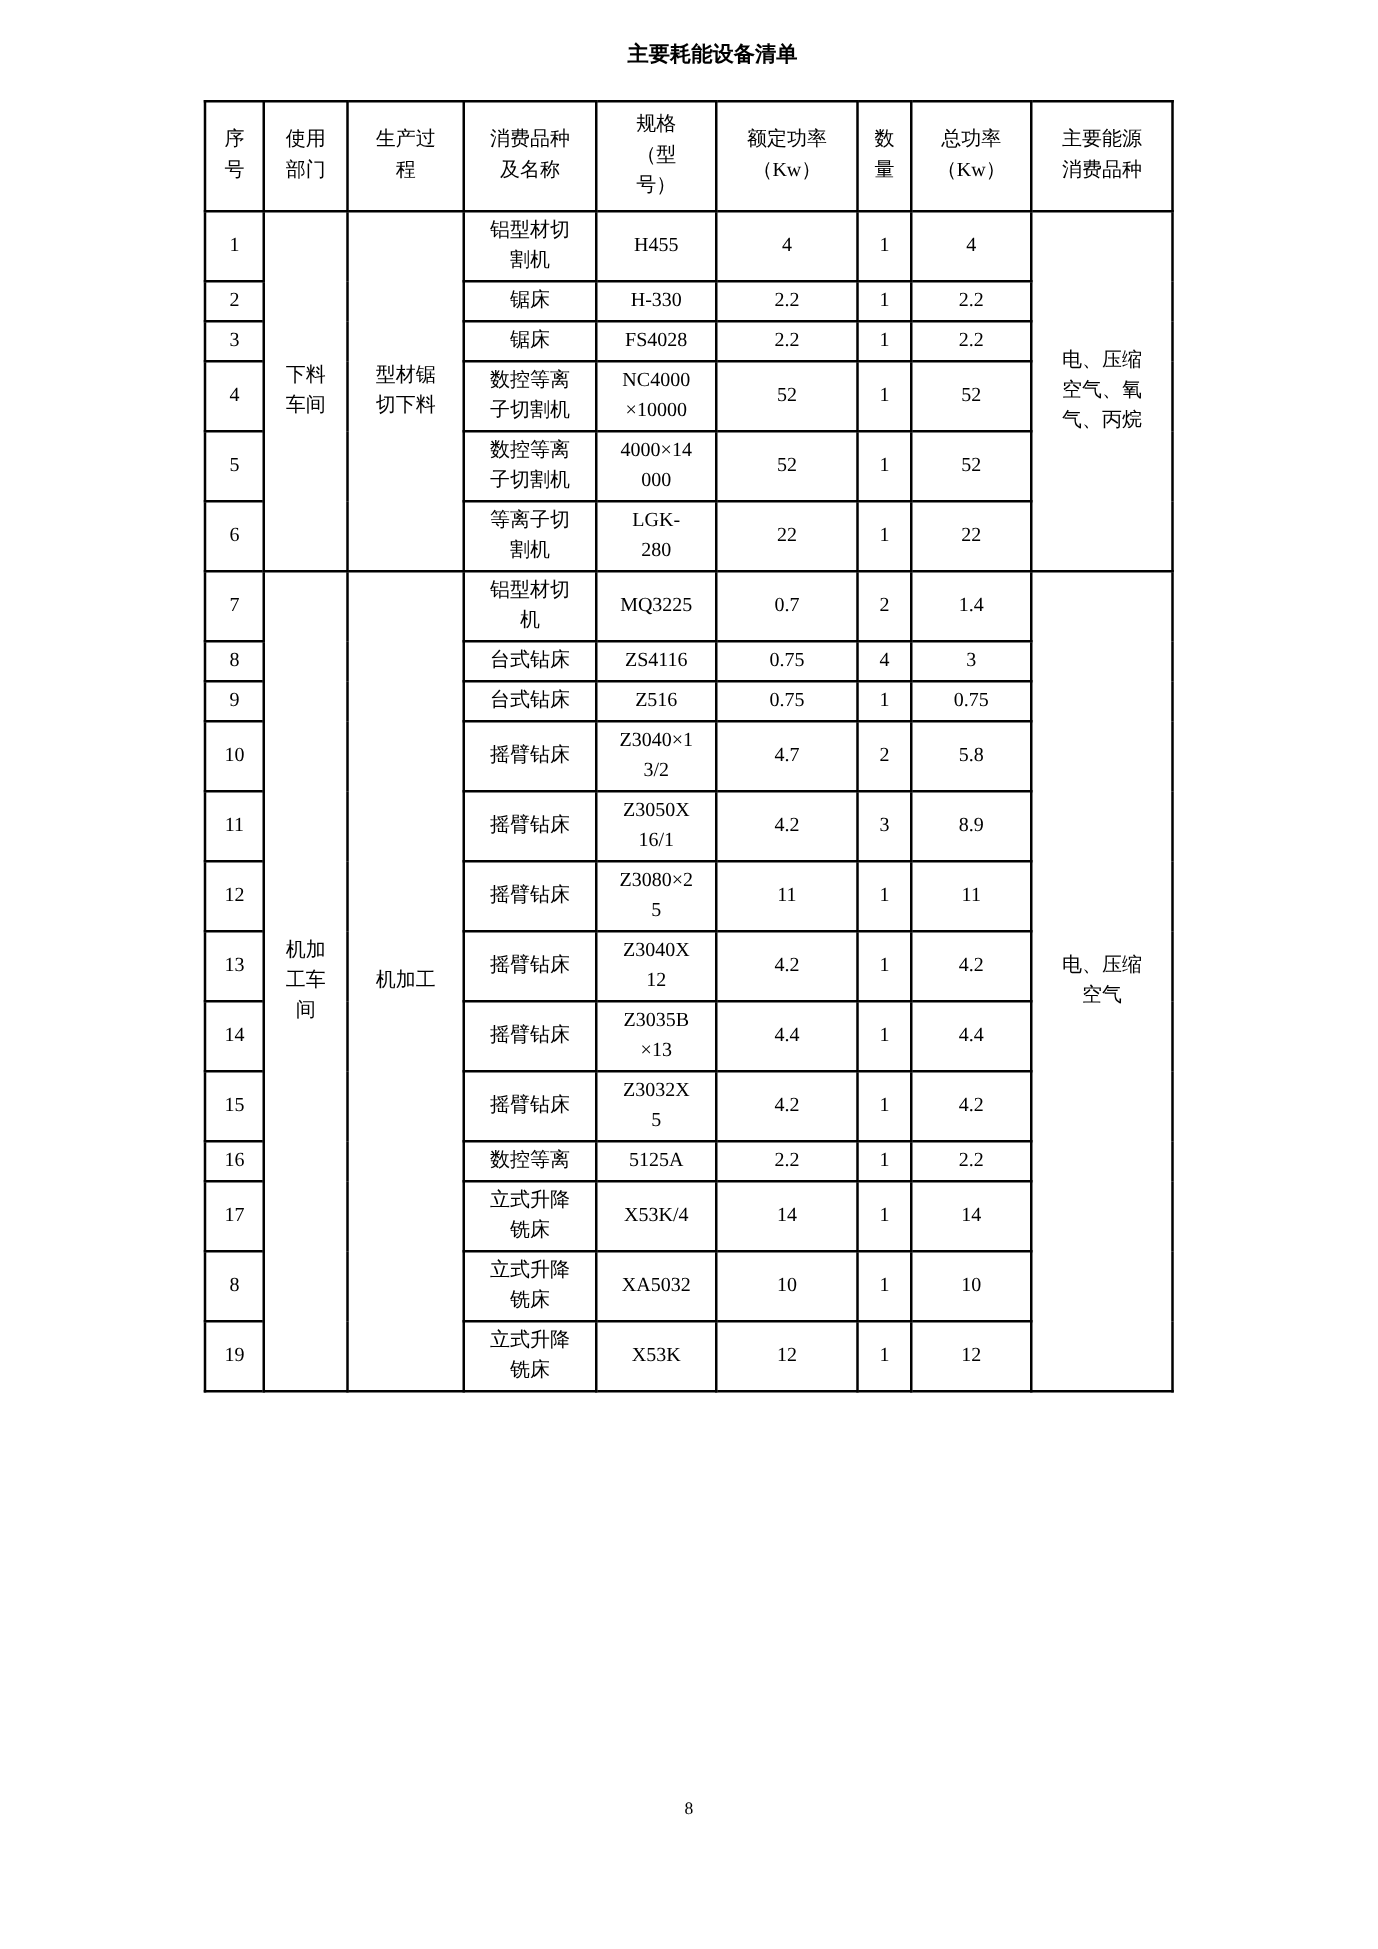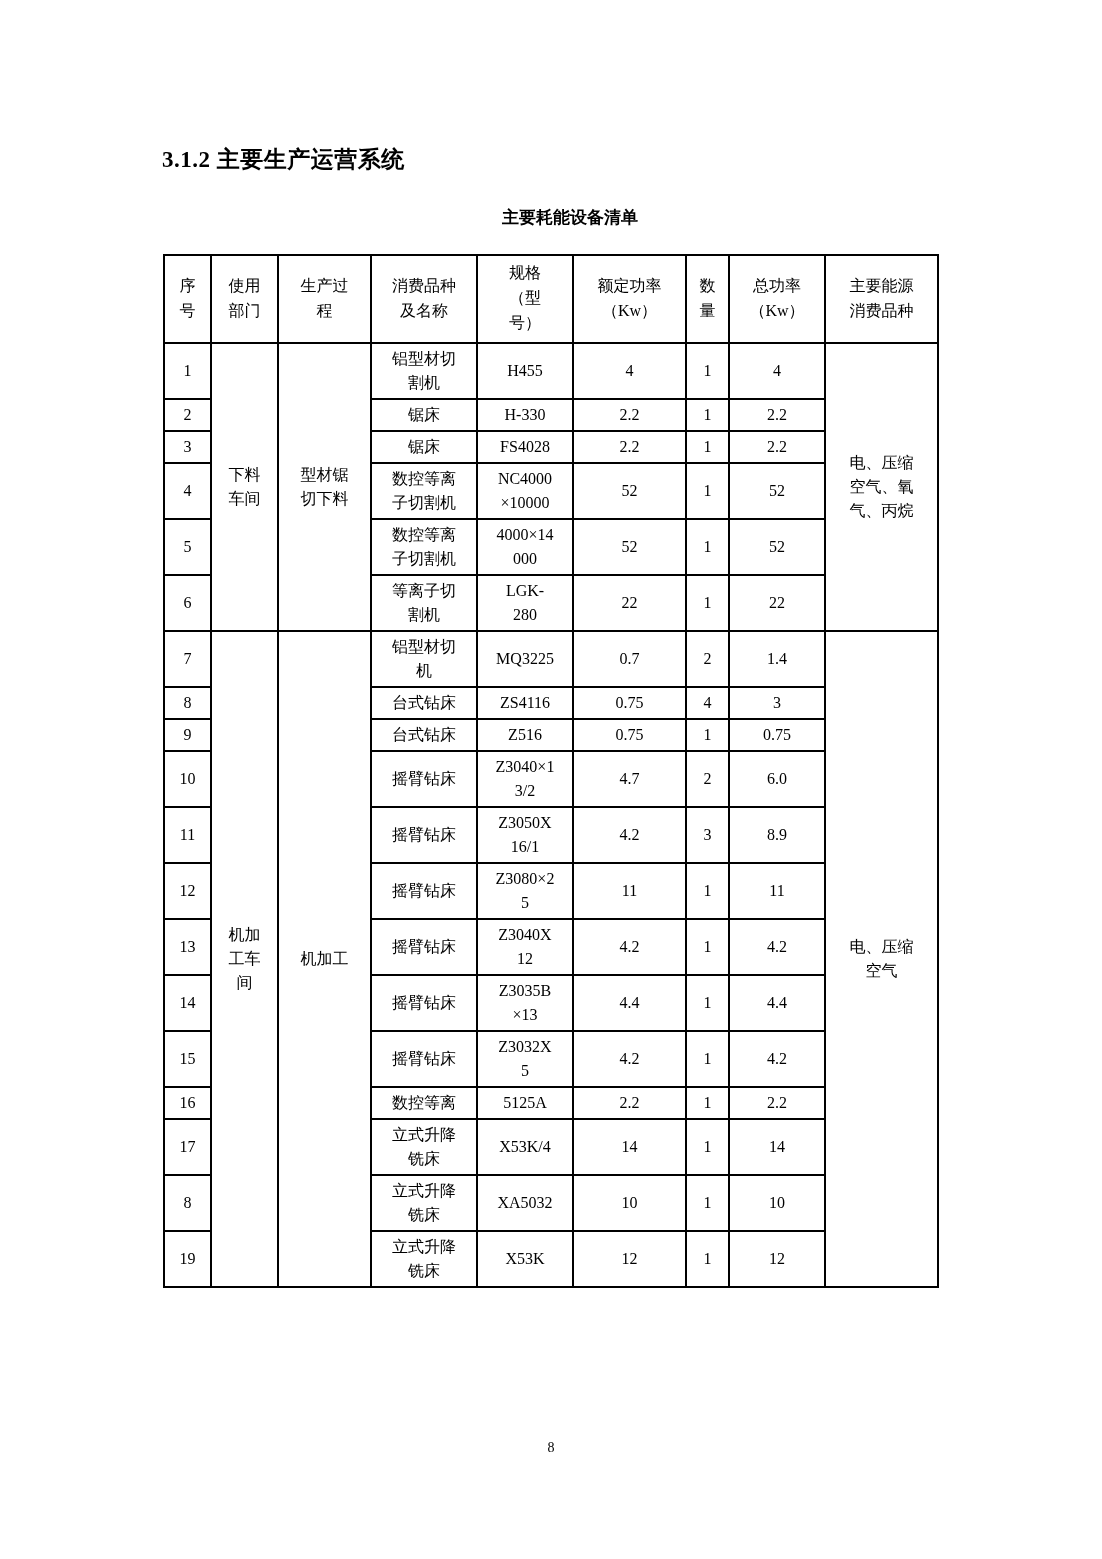--- a/index.html
+++ b/index.html
@@ -69,21 +69,20 @@
     width: 100%;
     text-align: center;
     font-size: 14px;
   }
 </style>
 </head>
 <body>
 
 <div class="page">
 
-  <h1 class="section-title">3.1.2 主要生产运营系统</h1>
 
 
   <div class="table-caption">主要耗能设备清单</div>
 
   <table class="equip">
     <colgroup>
       <col class="c-no">
         <col class="c-dept">
         <col class="c-proc">
         <col class="c-name">
@@ -210,21 +209,21 @@
         <td>1</td>
         <td>0.75</td>
       </tr>
       <tr>
         <td>10</td>
         <td>摇臂钻床</td>
         <td>Z3040×1
 3/2</td>
         <td>4.7</td>
         <td>2</td>
-        <td>6.0</td>
+        <td>5.8</td>
       </tr>
       <tr>
         <td>11</td>
         <td>摇臂钻床</td>
         <td>Z3050X
 16/1</td>
         <td>4.2</td>
         <td>3</td>
         <td>8.9</td>
       </tr>

